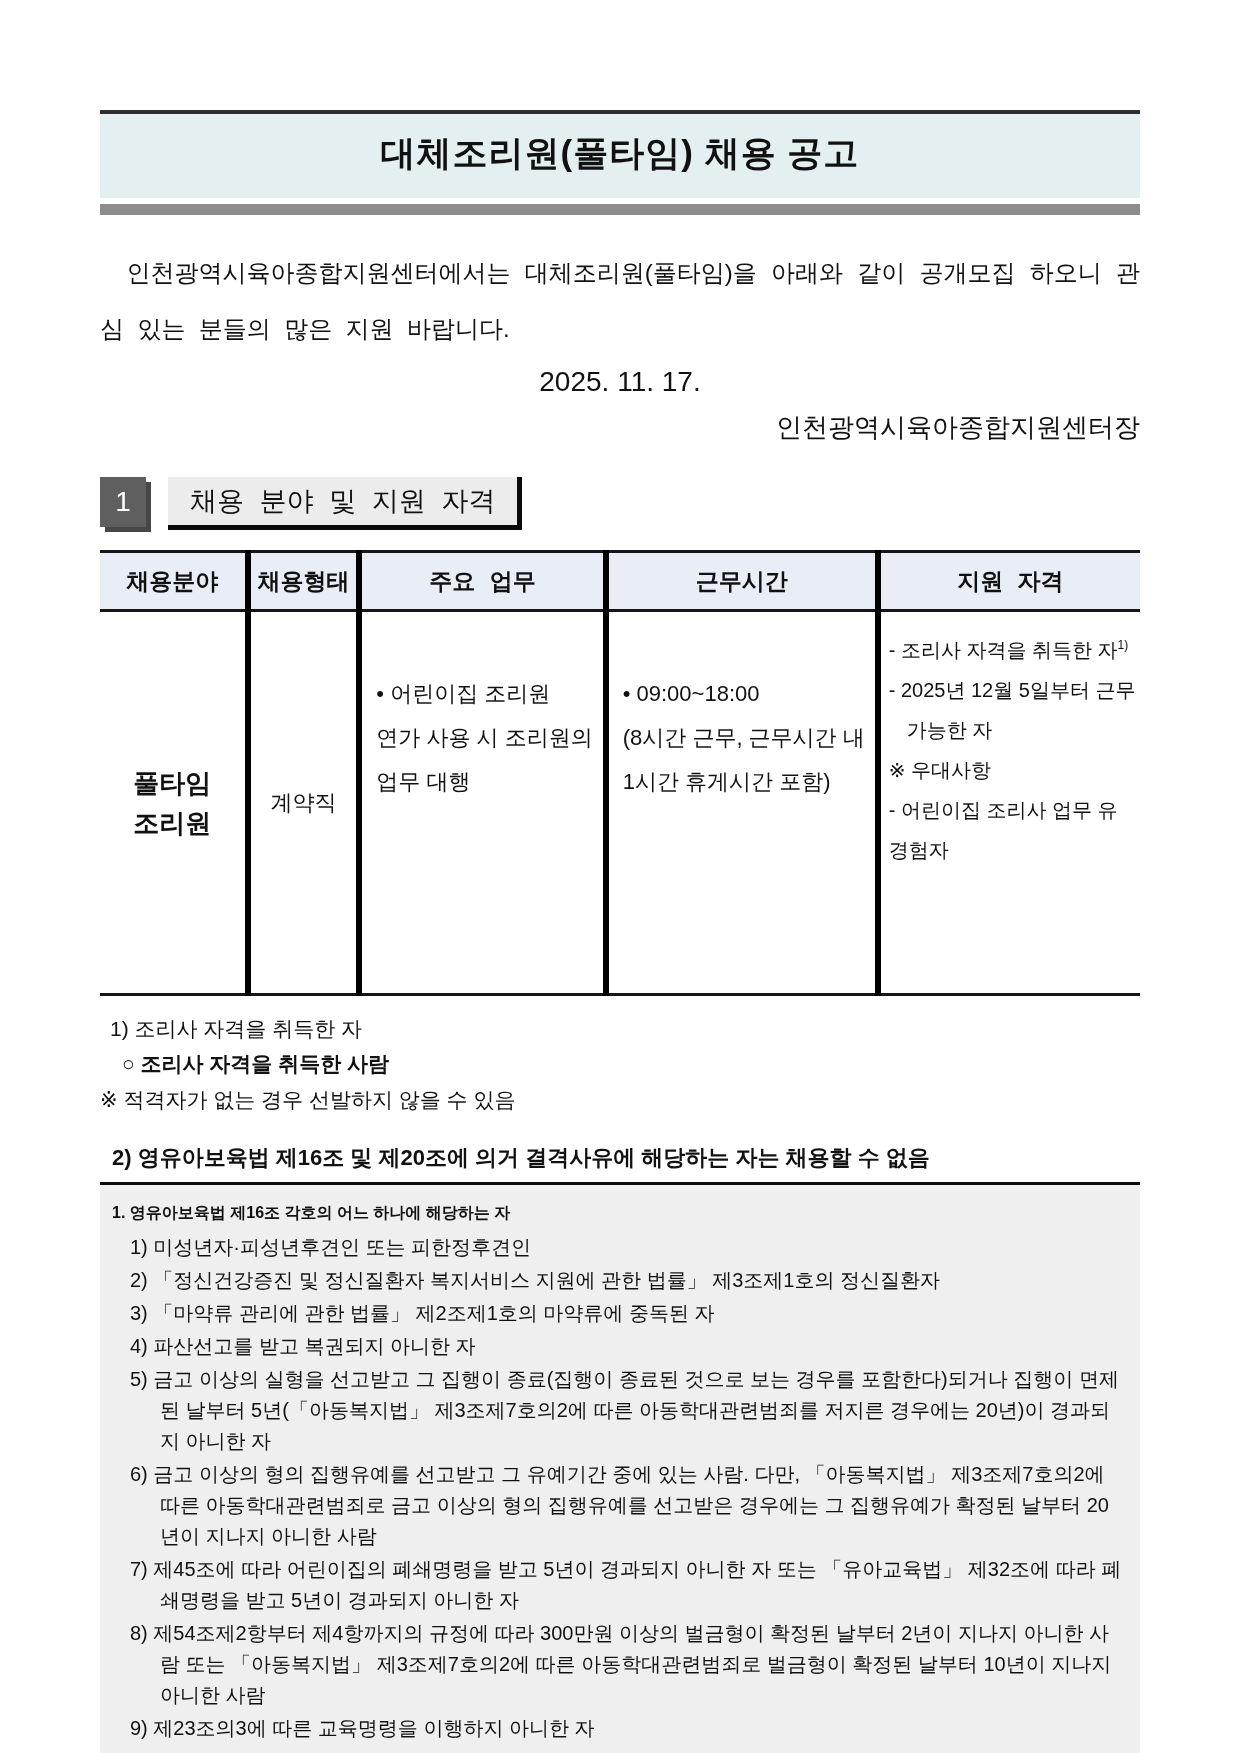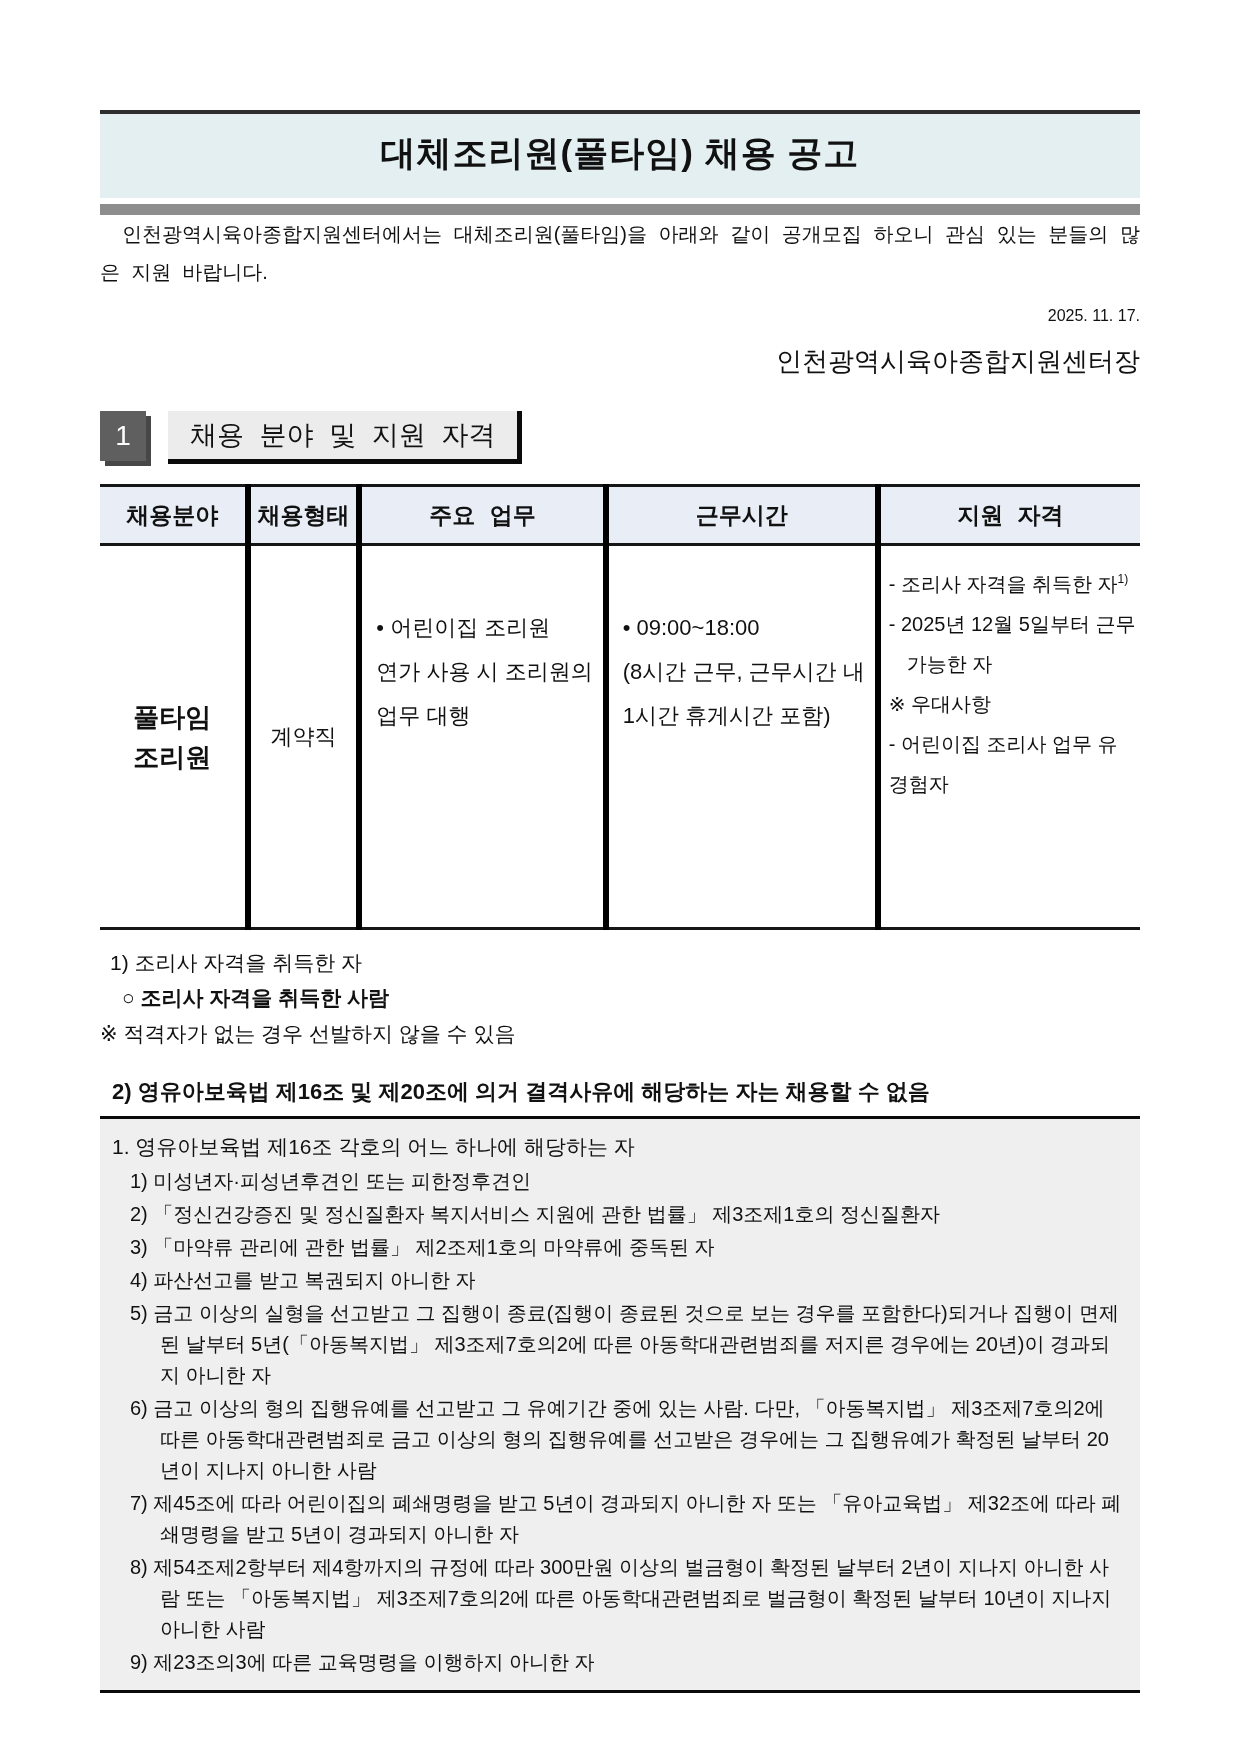--- a/index.html
+++ b/index.html
@@ -22,27 +22,28 @@
   .title-line {
     font-size: 35px;
     font-weight: bold;
     line-height: 58px;
     letter-spacing: 1px;
   }
   .title-underbar { height: 11px; background: #8d8d8d; margin-top: 6px; }
 
   
   .intro {
-    font-size: 20px;
-    line-height: 38px;
+    margin-top: 30px;
+    font-size: 24px;
+    line-height: 56px;
     text-align: justify;
     text-indent: 1.1em;
     word-spacing: 0.28em;
   }
-  .date-line { margin-top: 8px; text-align: right; font-size: 16px; line-height: 34px; }
+  .date-line { margin-top: 8px; text-align: center; font-size: 28px; line-height: 34px; }
   .sign-line { margin-top: 10px; text-align: right; font-size: 26px; line-height: 36px; }
 
   
   .section-head { margin-top: 32px; display: flex; align-items: stretch; }
   .section-num {
     width: 46px; height: 50px;
     background: #5f5f5f; color: #ffffff;
     font-size: 28px; display: flex; align-items: center; justify-content: center;
     box-shadow: 5px 5px 0 0 #474747;
   }
@@ -98,21 +99,21 @@
   
   .gray-box {
     margin-top: 8px;
     background: #efefef;
     border-top: 3px solid #0a0a0a;
     border-bottom: 3px solid #0a0a0a;
     padding: 8px 12px 12px 12px;
     font-size: 20px;
   }
   .gb-item { line-height: 31px; }
-  .gb-head { font-weight: normal; font-size: 21px; line-height: 34px; margin-top: 3px; }
+  .gb-head { font-weight: bold; font-size: 16px; line-height: 34px; margin-top: 3px; }
   .gb-sub { padding-left: 48px; text-indent: -30px; margin-top: 2px; }
 </style>
 </head>
 <body>
 
 <div class="content">
 
   <div class="title-box">
     <div class="title-line">대체조리원(풀타임) 채용 공고</div>
   </div>

